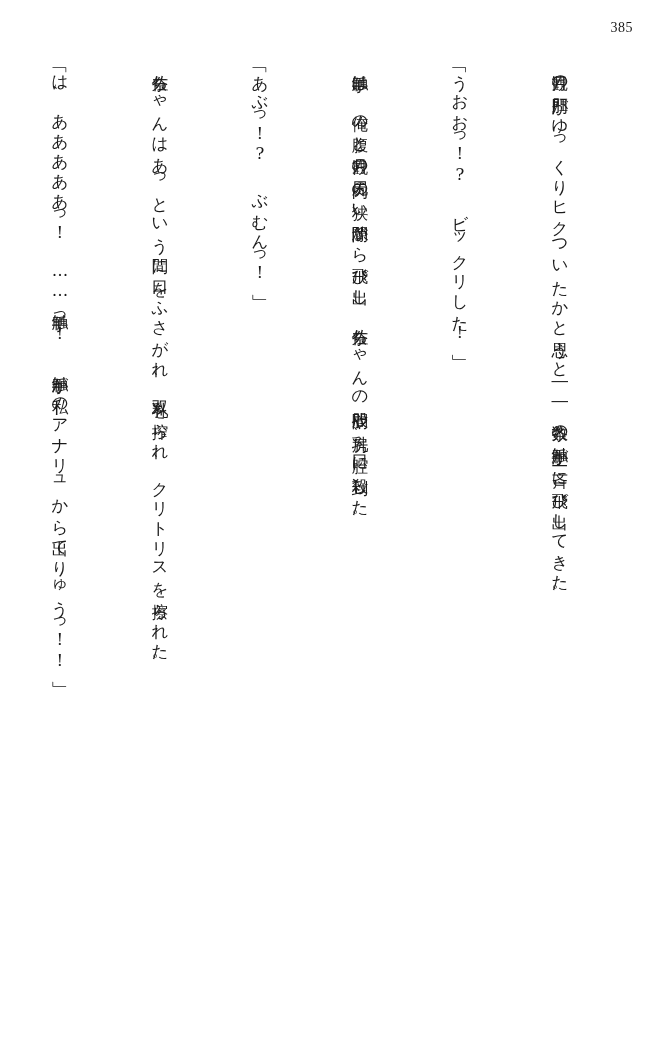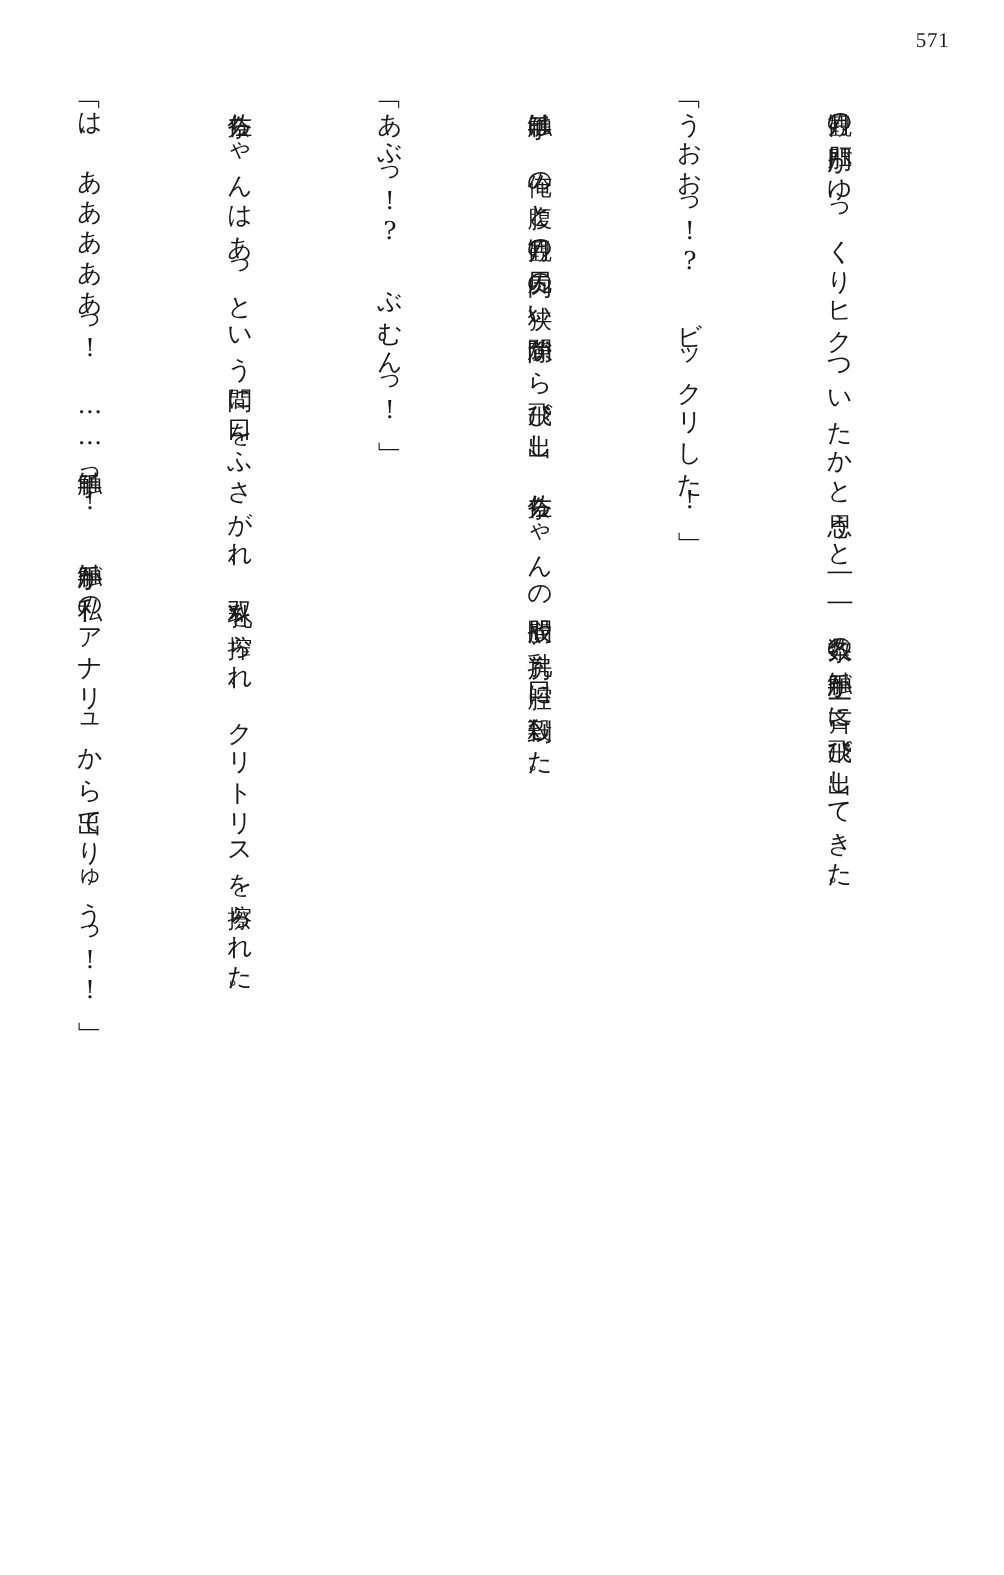--- a/index.html
+++ b/index.html
@@ -53,21 +53,21 @@
   
   .vcol {
     display: block;
   }
 </style>
 </head>
 <body>
 
 <div class="page">
 
-  <div class="page-number">571</div>
+  <div class="page-number">385</div>
 
   <div class="body-text">
     <p class="vcol">観月の肛門がゆっくりヒクついたかと思うと――数条の触手が一斉に飛び出してきた。</p>
     <p class="vcol">「うおおっ!?　ビックリした!」</p>
     <p class="vcol">触手は、俺の腹と観月の尻肉の狭い隙間から飛び出し、佐奈ちゃんの股間や乳房、口腔に殺到した。</p>
     <p class="vcol">「あぶっ!?　ぶむんっ!」</p>
     <p class="vcol">佐奈ちゃんはあっという間に口をふさがれ、双乳を搾られ、クリトリスを擦られた。</p>
     <p class="vcol">「は、あああああっ!　……触手っ!　触手が私のアナリュから出てりゅうっ!!」</p>
     
     

